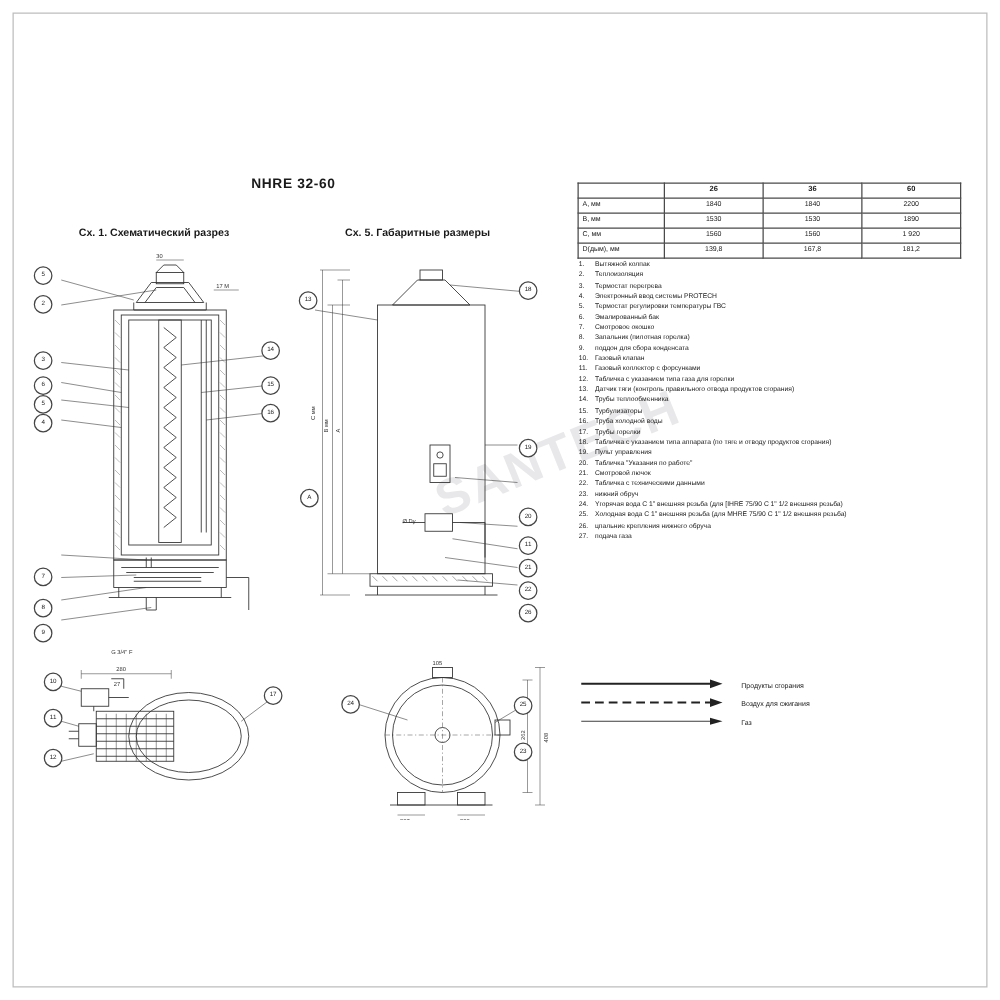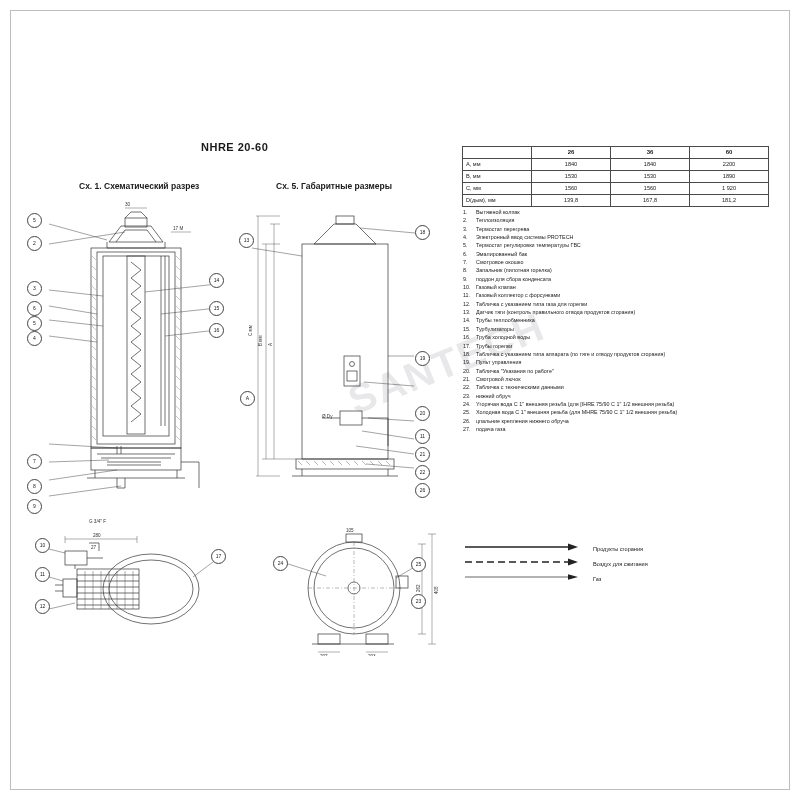--- a/index.html
+++ b/index.html
@@ -46,23 +46,23 @@
     transform:rotate(-22deg);letter-spacing:2px;user-select:none;
   }
   svg{display:block;}
   .lineTxt{font-size:4.6px;fill:#333;font-family:"Liberation Sans",sans-serif;}
 </style>
 </head>
 <body>
 
 <div id="sheet">
 
-  <div class="abs ttl" style="left:190px;top:130px;">NHRE 20-60</div>
-
-  <div class="abs capt" style="left:68px;top:170px;">Сх. 1. Схематический разрез</div>
+  <div class="abs ttl" style="left:190px;top:130px;">NHRE 32-60</div>
+
+  <div class="abs capt" style="left:52px;top:170px;">Сх. 1. Схематический разрез</div>
   <div class="abs capt" style="left:265px;top:170px;">Сх. 5. Габаритные размеры</div>
 
   <div class="wm" style="left:332px;top:330px;">SANTECH</div>
 
   <div class="abs" style="left:451px;top:135px;">
     <table class="dims">
       <thead>
         <tr>
           <th class="lbl"></th>
           <th style="width:72px">26</th>

